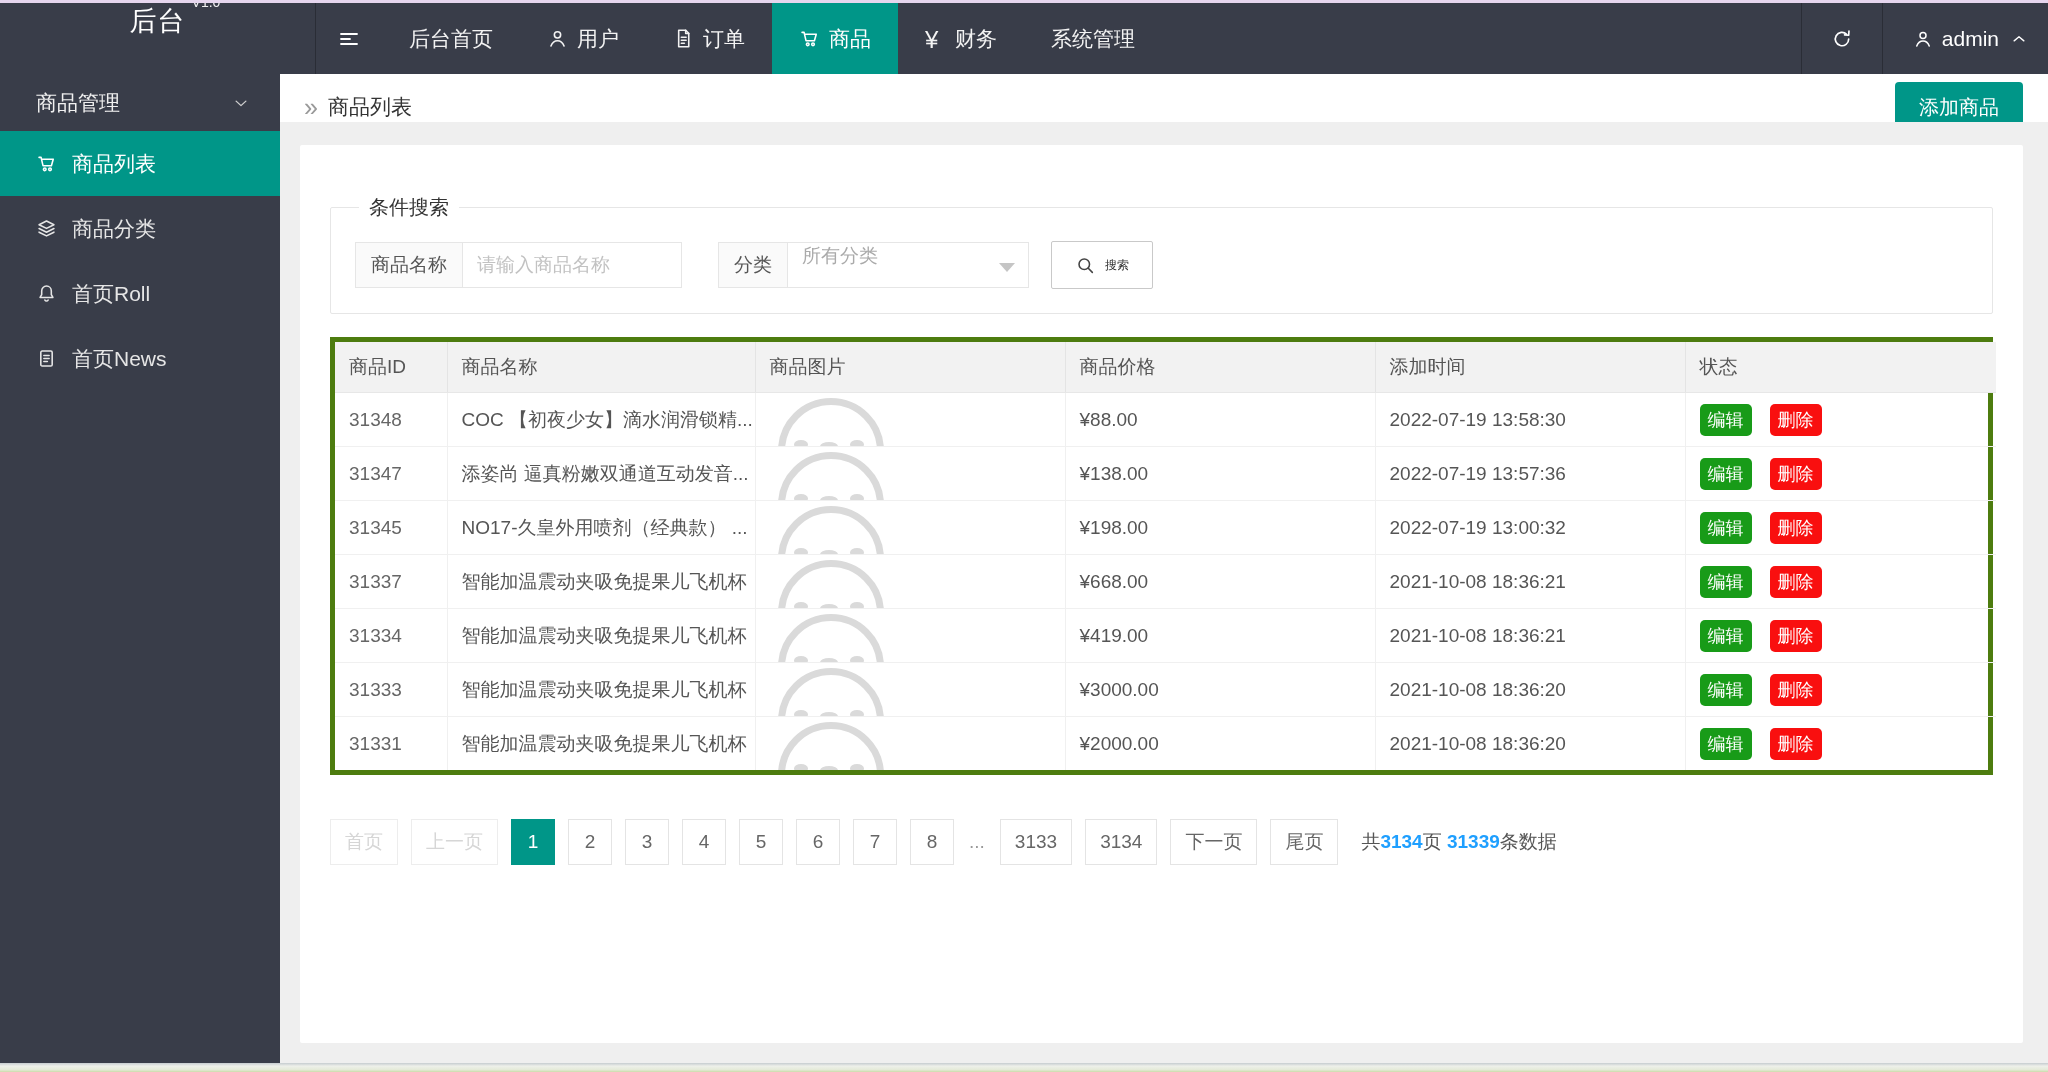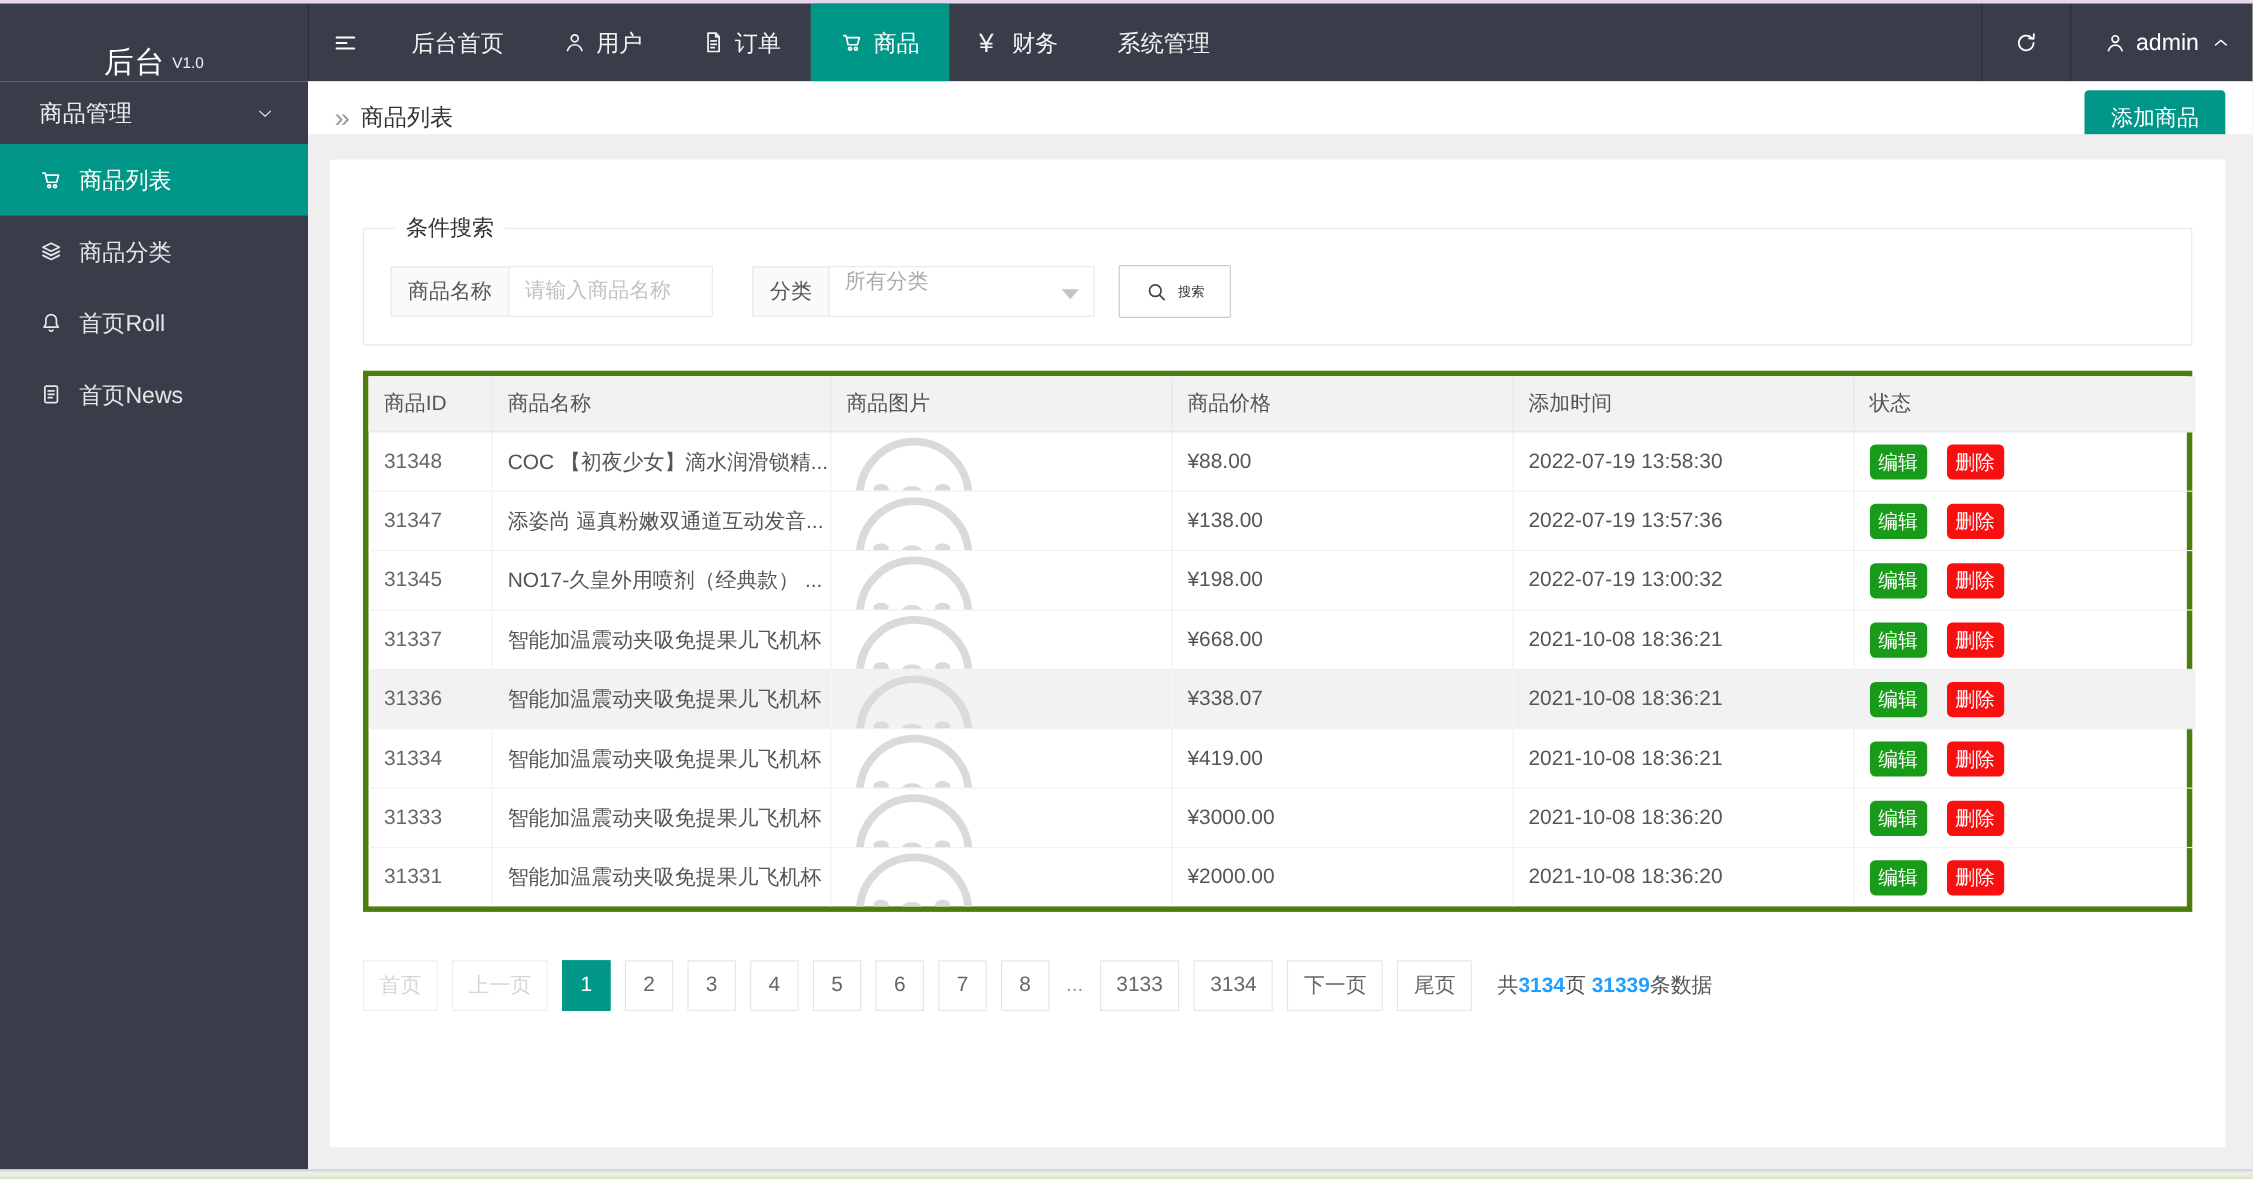--- a/index.html
+++ b/index.html
@@ -7,21 +7,21 @@
     position:relative;width:2048px;height:1072px;overflow:hidden;
     font-family:"Liberation Sans","DejaVu Sans",sans-serif;
     background:#efefef;
   }
   
   .top-strip{position:absolute;left:0;top:0;width:100%;height:3px;background:#e6d6ee;z-index:9;}
   .bottom-strip{position:absolute;left:0;top:1063px;width:100%;height:9px;
     background:linear-gradient(to bottom,#c6ccd0 0,#eef0ea 35%,#e4ead8 75%,#ccdcab 100%);}
   
   .topbar{position:absolute;left:0;top:3px;width:100%;height:71px;background:#393d49;display:flex;align-items:stretch;color:#fff;}
-  .logo{width:280px;display:flex;align-items:flex-end;justify-content:center;border-right:1px solid rgba(0,0,0,.25);}
+  .logo{width:280px;display:flex;align-items:flex-start;justify-content:center;border-right:1px solid rgba(0,0,0,.25);margin-left:35px;}
   .logo .logo-text{font-size:27px;color:#fff;letter-spacing:1px;}
   .logo sup{font-size:14px;color:#f0f0f0;margin-left:6px;top:-9px;position:relative;}
   .nav-toggle{width:66px;display:flex;align-items:center;justify-content:center;cursor:pointer;}
   .nav-toggle .icon{width:24px;height:24px;color:#fff;}
   .topnav{display:flex;align-items:stretch;}
   .nav-item{display:flex;align-items:center;padding:0 27px;font-size:21px;color:#f3f3f3;cursor:pointer;gap:9px;}
   .nav-item.active{background:#009688;color:#fff;}
   .nav-item .icon{width:21px;height:21px;}
   .top-right{margin-left:auto;display:flex;align-items:stretch;}
   .refresh-cell{width:80px;display:flex;align-items:center;justify-content:center;
@@ -47,21 +47,21 @@
     color:#fff;font-size:20px;font-family:inherit;cursor:pointer;}
   
   .main{position:absolute;left:280px;top:122px;width:1768px;height:923px;background:#efefef;}
   .card{position:absolute;left:20px;top:23px;width:1723px;height:898px;background:#fff;border-radius:2px;}
   
   fieldset.search{margin:49px 30px 0;border:1px solid #e6e6e6;border-radius:2px;padding:20px 24px 24px;}
   fieldset.search legend{font-size:20px;color:#333;padding:0 10px;margin-left:4px;}
   .form-row{display:flex;align-items:center;}
   .field-group{display:flex;align-items:stretch;}
   .chip{background:#fafafa;border:1px solid #e6e6e6;color:#555;font-size:19px;display:flex;align-items:center;padding:0 15px;height:46px;box-sizing:border-box;}
-  .text-input{width:186px;height:46px;box-sizing:border-box;border:1px solid #e6e6e6;margin-left:-1px;padding:0 14px;font-size:19px;color:#333;font-family:inherit;outline:none;}
+  .text-input{width:220px;height:46px;box-sizing:border-box;border:1px solid #e6e6e6;margin-left:-1px;padding:0 14px;font-size:19px;color:#333;font-family:inherit;outline:none;}
   .text-input::placeholder{color:#c2c2c2;}
   .group-cat{margin-left:36px;}
   .select-box{position:relative;width:242px;height:46px;box-sizing:border-box;border:1px solid #e6e6e6;margin-left:-1px;display:flex;padding:0 34px 0 14px;cursor:pointer;background:#fff;}
   .select-box .sel-val{font-size:19px;color:#aaa;}
   .select-box .sel-caret{position:absolute;right:13px;top:20px;width:0;height:0;border-left:8px solid transparent;border-right:8px solid transparent;border-top:9px solid #c5c5c5;}
   .search-btn{margin-left:22px;width:102px;height:48px;background:#fff;border:1px solid #c9c9c9;border-radius:2px;display:flex;align-items:center;justify-content:center;gap:9px;font-size:12px;color:#333;font-family:inherit;cursor:pointer;}
   .search-btn .icon{width:21px;height:21px;color:#444;}
   
   .tbl-wrap{margin:23px 30px 0;border:5px solid #4d7c0f;}
   table{width:100%;border-collapse:collapse;table-layout:fixed;}
@@ -352,35 +352,20 @@
                     <div class="img-circle"></div>
                     <i class="img-dot d1"></i>
                     <i class="img-dot d2"></i>
                     <i class="img-dot d3"></i>
                   </div>
                 </td>
                 <td>¥668.00</td>
                 <td>2021-10-08 18:36:21</td>
                 <td><button class="row-btn btn-edit">编辑</button><button class="row-btn btn-del">删除</button></td>
               </tr>
-              <tr class="highlight">
-                <td class="c-id">31336</td>
-                <td>智能加温震动夹吸免提果儿飞机杯</td>
-                <td>
-                  <div class="imgwrap">
-                    <div class="img-circle"></div>
-                    <i class="img-dot d1"></i>
-                    <i class="img-dot d2"></i>
-                    <i class="img-dot d3"></i>
-                  </div>
-                </td>
-                <td>¥338.07</td>
-                <td>2021-10-08 18:36:21</td>
-                <td><button class="row-btn btn-edit">编辑</button><button class="row-btn btn-del">删除</button></td>
-              </tr>
               <tr>
                 <td class="c-id">31334</td>
                 <td>智能加温震动夹吸免提果儿飞机杯</td>
                 <td>
                   <div class="imgwrap">
                     <div class="img-circle"></div>
                     <i class="img-dot d1"></i>
                     <i class="img-dot d2"></i>
                     <i class="img-dot d3"></i>
                   </div>

